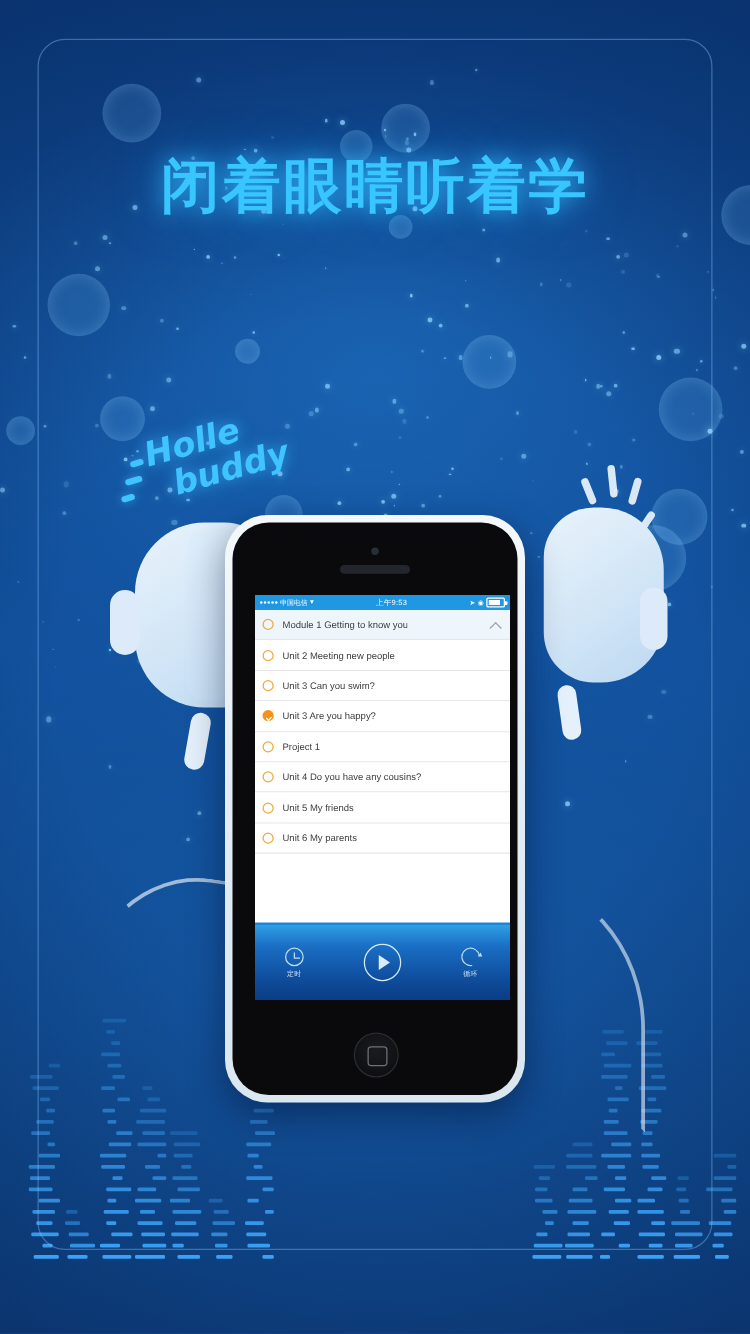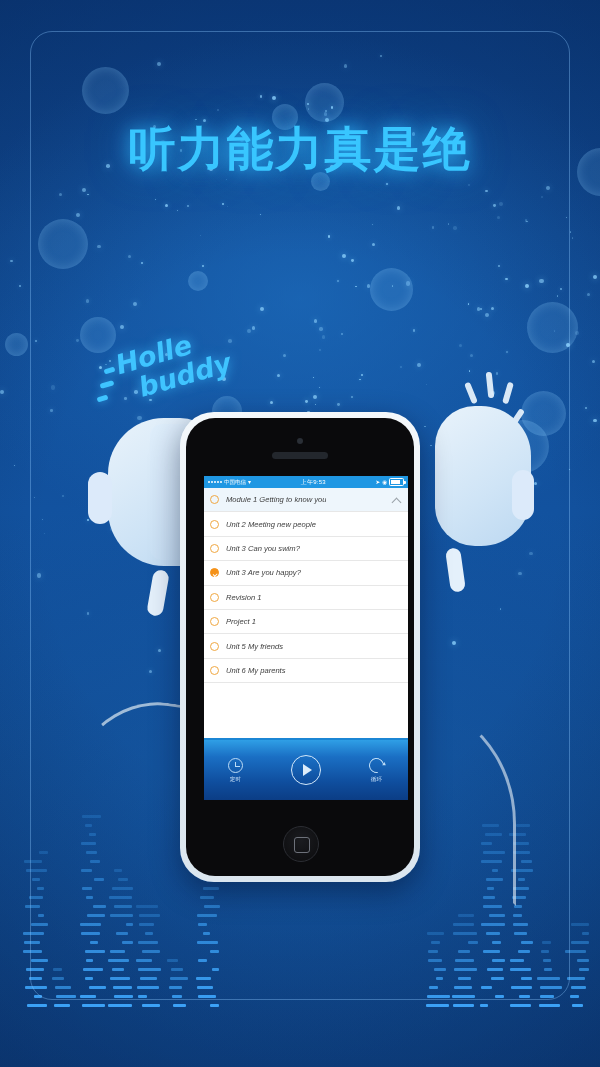--- a/index.html
+++ b/index.html
@@ -123,21 +123,21 @@
   .back-btn{
     position:absolute;left:7px;top:50%;margin-top:-9px;
     width:22px;height:18px;background:#fff;border-radius:4px;
     clip-path:polygon(0% 50%,38% 0%,38% 22%,100% 22%,100% 78%,38% 78%,38% 100%);
   }
   .nav-title{
     flex:1;text-align:center;color:#fff;font-size:10px;font-weight:bold;letter-spacing:1px;
   }
 
   
-  .list{background:#fff;font-style:italic;}
+  .list{background:#fff;}
   .row{
     height:24.4px;display:flex;align-items:center;padding:0 6px;
     border-bottom:1px solid #e7e7e7;position:relative;box-sizing:border-box;
   }
   .row.module{background:#eef6fc;}
   .row.unit{background:#ffffff;}
   .bullet{
     width:9px;height:9px;border-radius:50%;border:1.2px solid #f0a741;
     flex:0 0 auto;margin-right:7px;box-sizing:border-box;position:relative;
   }
@@ -623,21 +623,21 @@
       <span class="eq-seg" style="bottom: 45px; width: 12px; left: 13px; opacity: 0.55;"></span>
       <span class="eq-seg" style="bottom: 54px; width: 21px; left: 1px; opacity: 0.48;"></span>
       <span class="eq-seg" style="bottom: 63px; width: 18px; left: 7px; opacity: 0.41;"></span>
       <span class="eq-seg" style="bottom: 72px; width: 7px; left: 18px; opacity: 0.33;"></span>
       <span class="eq-seg" style="bottom: 81px; width: 18px; left: 7px; opacity: 0.26;"></span>
     </div>
   </div>
 <div class="frame-border"></div>
 
 <div class="headline">
-  <span class="l2">听力能力真是绝</span>
+  <span>闭着眼睛听着学</span>
 </div>
 
 <div class="tick" style="left:104px;top:368px;width:11px;transform:rotate(-16deg);"></div>
 <div class="tick" style="left:100px;top:382px;width:14px;transform:rotate(-16deg);"></div>
 <div class="tick" style="left:97px;top:396px;width:11px;transform:rotate(-16deg);"></div>
 <div class="holle">
   <span>Holle</span>
   <span class="b2">buddy</span>
 </div>
 
@@ -699,25 +699,25 @@
           <div class="row unit">
             <span class="bullet"></span>
             <span class="row-label">Unit 3  Can you swim?</span>
           </div>
           <div class="row unit">
             <span class="bullet done"></span>
             <span class="row-label">Unit 3  Are you happy?</span>
           </div>
           <div class="row unit">
             <span class="bullet"></span>
-            <span class="row-label">Revision 1</span>
+            <span class="row-label">Project 1</span>
           </div>
           <div class="row unit">
             <span class="bullet"></span>
-            <span class="row-label">Project 1</span>
+            <span class="row-label">Unit 4  Do you have any cousins?</span>
           </div>
           <div class="row unit">
             <span class="bullet"></span>
             <span class="row-label">Unit 5  My friends</span>
           </div>
           <div class="row unit">
             <span class="bullet"></span>
             <span class="row-label">Unit 6  My parents</span>
           </div>
         </div>

